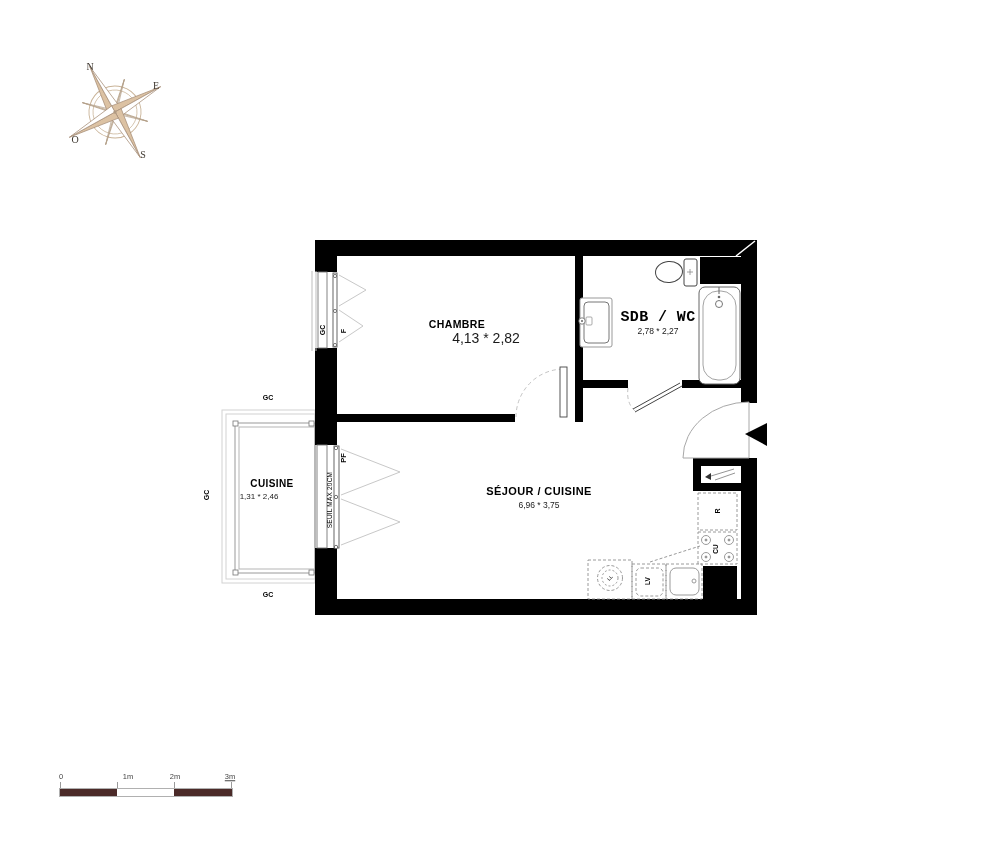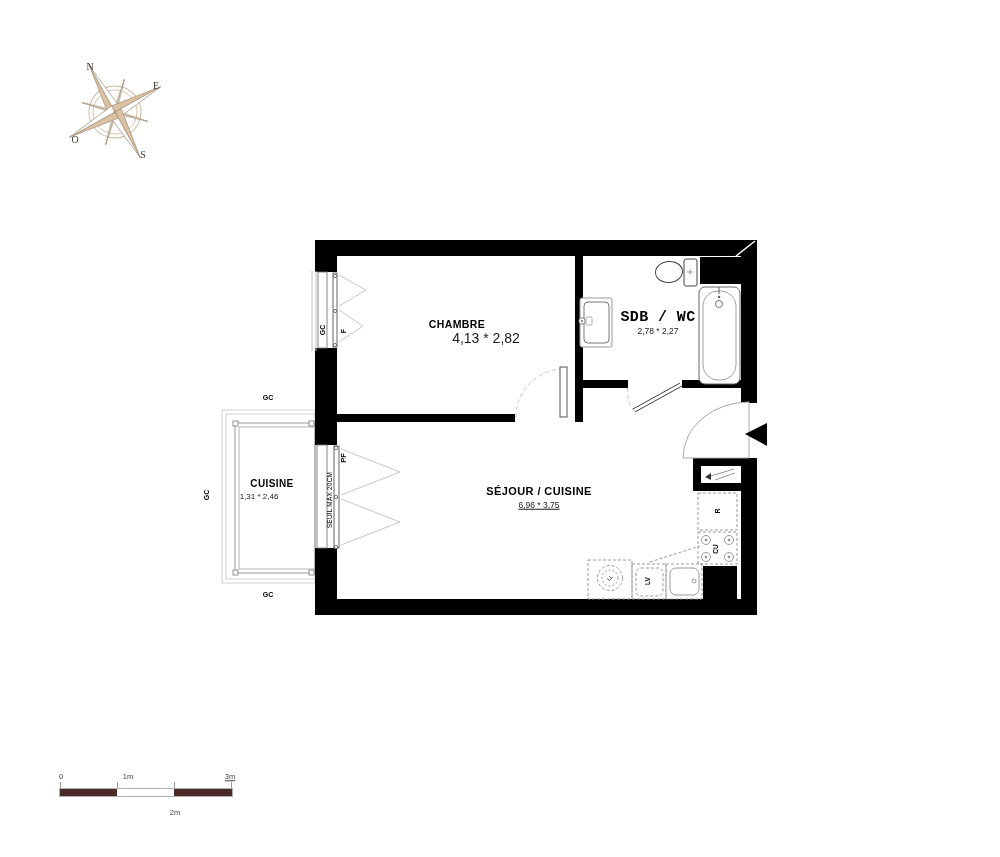--- a/index.html
+++ b/index.html
@@ -180,41 +180,41 @@
   </g>
 </svg>
 
 <div class="lbl b" style="left:457px;top:324px;font-size:10.5px;letter-spacing:.4px;">CHAMBRE</div>
 <div class="lbl dim" style="left:457px;top:338px;font-size:14px;margin-left:29px;">4,13 * 2,82</div>
 
 <div class="lbl b" style="left:658px;top:317px;font-size:15px;letter-spacing:.4px;font-family:Liberation Mono, monospace;">SDB / WC</div>
 <div class="lbl dim" style="left:658px;top:331px;font-size:8.5px;">2,78 * 2,27</div>
 
 <div class="lbl b" style="left:539px;top:491px;font-size:11px;letter-spacing:.4px;">SÉJOUR / CUISINE</div>
-<div class="lbl dim" style="left:539px;top:505px;font-size:8.5px;text-decoration:underline;">6,96 * 3,75</div>
+<div class="lbl dim" style="left:539px;top:505px;font-size:8.5px;">6,96 * 3,75</div>
 
 <div class="lbl b" style="left:272px;top:484px;font-size:10px;letter-spacing:.4px;">CUISINE</div>
 <div class="lbl dim" style="left:259px;top:497px;font-size:8px;">1,31 * 2,46</div>
 
 <div class="lbl b" style="left:268px;top:397px;font-size:7px;">GC</div>
 <div class="lbl b rot" style="left:206px;top:495px;font-size:7px;">GC</div>
 <div class="lbl b" style="left:268px;top:594px;font-size:7px;">GC</div>
 <div class="lbl b rot" style="left:322px;top:330px;font-size:7px;">GC</div>
 <div class="lbl b rot" style="left:343px;top:331px;font-size:7px;">F</div>
 <div class="lbl b rot" style="left:344px;top:458px;font-size:7.5px;">PF</div>
 <div class="lbl rot" style="left:330px;top:500px;font-size:6.5px;letter-spacing:.2px;">SEUIL MAX 20CM</div>
 <div class="lbl b rot" style="left:717px;top:511px;font-size:7px;">R</div>
 <div class="lbl b rot" style="left:716px;top:549px;font-size:6.5px;">CU</div>
 <div class="lbl b rot" style="left:648px;top:581px;font-size:6.5px;">LV</div>
 <div class="lbl" style="left:610px;top:578px;font-size:5px;transform:translate(-50%,-50%) rotate(-50deg);">LL</div>
 
 <div>
   <div class="lbl" style="left:61px;top:777px;font-size:7.5px;color:#444;">0</div>
   <div class="lbl" style="left:117px;top:777px;font-size:7.5px;color:#444;margin-left:11px;">1m</div>
-  <div class="lbl" style="left:175px;top:777px;font-size:7.5px;color:#444;margin-top:36px;">2m</div>
+  <div class="lbl" style="left:175px;top:777px;font-size:7.5px;color:#444;">2m</div>
   <div class="lbl" style="left:230px;top:777px;font-size:7.5px;color:#444;text-decoration:underline;">3m</div>
   <div class="scale-tick" style="left:60px;top:782px;"></div>
   <div class="scale-tick" style="left:117px;top:782px;"></div>
   <div class="scale-tick" style="left:174px;top:782px;"></div>
   <div class="scale-tick" style="left:231px;top:782px;"></div>
   <div class="scale-bar">
     <div class="scale-seg" style="width:57px;background:#4b2a28;"></div>
     <div class="scale-seg" style="width:57px;background:#ffffff;"></div>
     <div class="scale-seg" style="width:58px;background:#4b2a28;"></div>
   </div>

